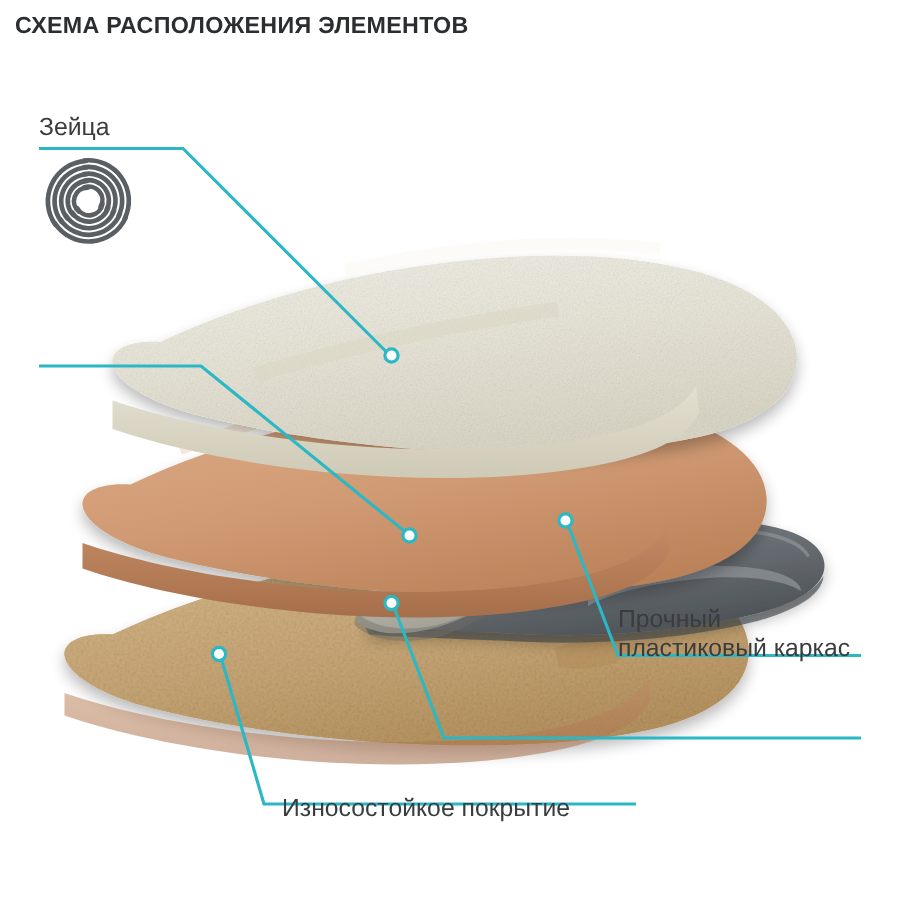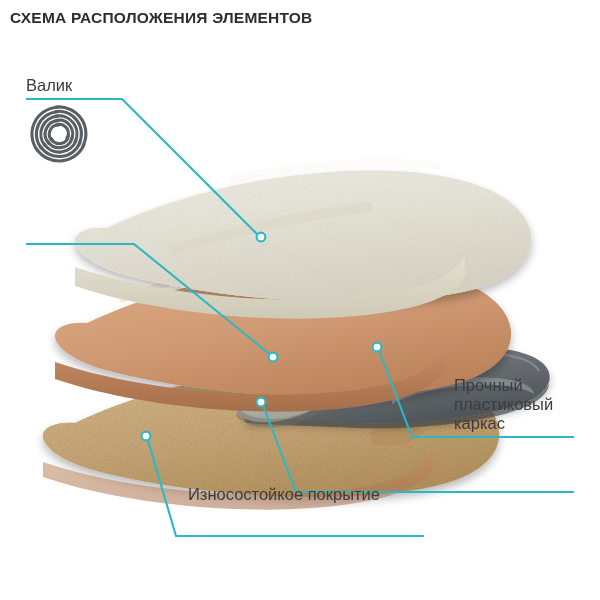--- a/index.html
+++ b/index.html
@@ -28,23 +28,23 @@
 
   .label {
     position:absolute;
     font-size:16.5px;
     line-height:19px;
     color:#3a3c3e;
     white-space:pre-line;
   }
   #label-voilok        { left:26px;  top:76px;  }
   #label-amortizator   { left:34px;  top:199px; }
-  #label-karkas        { left:412px; top:376px;margin-left:42px; }
+  #label-karkas        { left:412px; top:404px; }
   #label-valik         { left:322px; top:452px; }
-  #label-pokrytie      { left:188px; top:485px;text-align:center; }
+  #label-pokrytie      { left:188px; top:530px;text-align:center; }
 
   #felt-icon { position:absolute; left:26px; top:101px; width:66px; height:66px; }
 </style>
 </head>
 <body>
 
 <div id="stage">
 
   <div id="diagram-title">СХЕМА РАСПОЛОЖЕНИЯ ЭЛЕМЕНТОВ</div>
 
@@ -276,21 +276,21 @@
     </g>
     <g fill="#ffffff" stroke="#2bb8c4" stroke-width="2.1">
       <circle cx="261" cy="237" r="4.4"></circle>
       <circle cx="273" cy="357" r="4.4"></circle>
       <circle cx="377" cy="347" r="4.4"></circle>
       <circle cx="261" cy="402" r="4.4"></circle>
       <circle cx="146" cy="436" r="4.4"></circle>
     </g>
   </svg>
 
-  <div class="label" id="label-voilok">Валик</div>
+  <div class="label" id="label-voilok">Зейца</div>
 
 
   <div class="label" id="label-karkas">Прочный
 пластиковый каркас</div>
 
 
   <div class="label" id="label-pokrytie">Износостойкое покрытие</div>
 
 </div>
 

